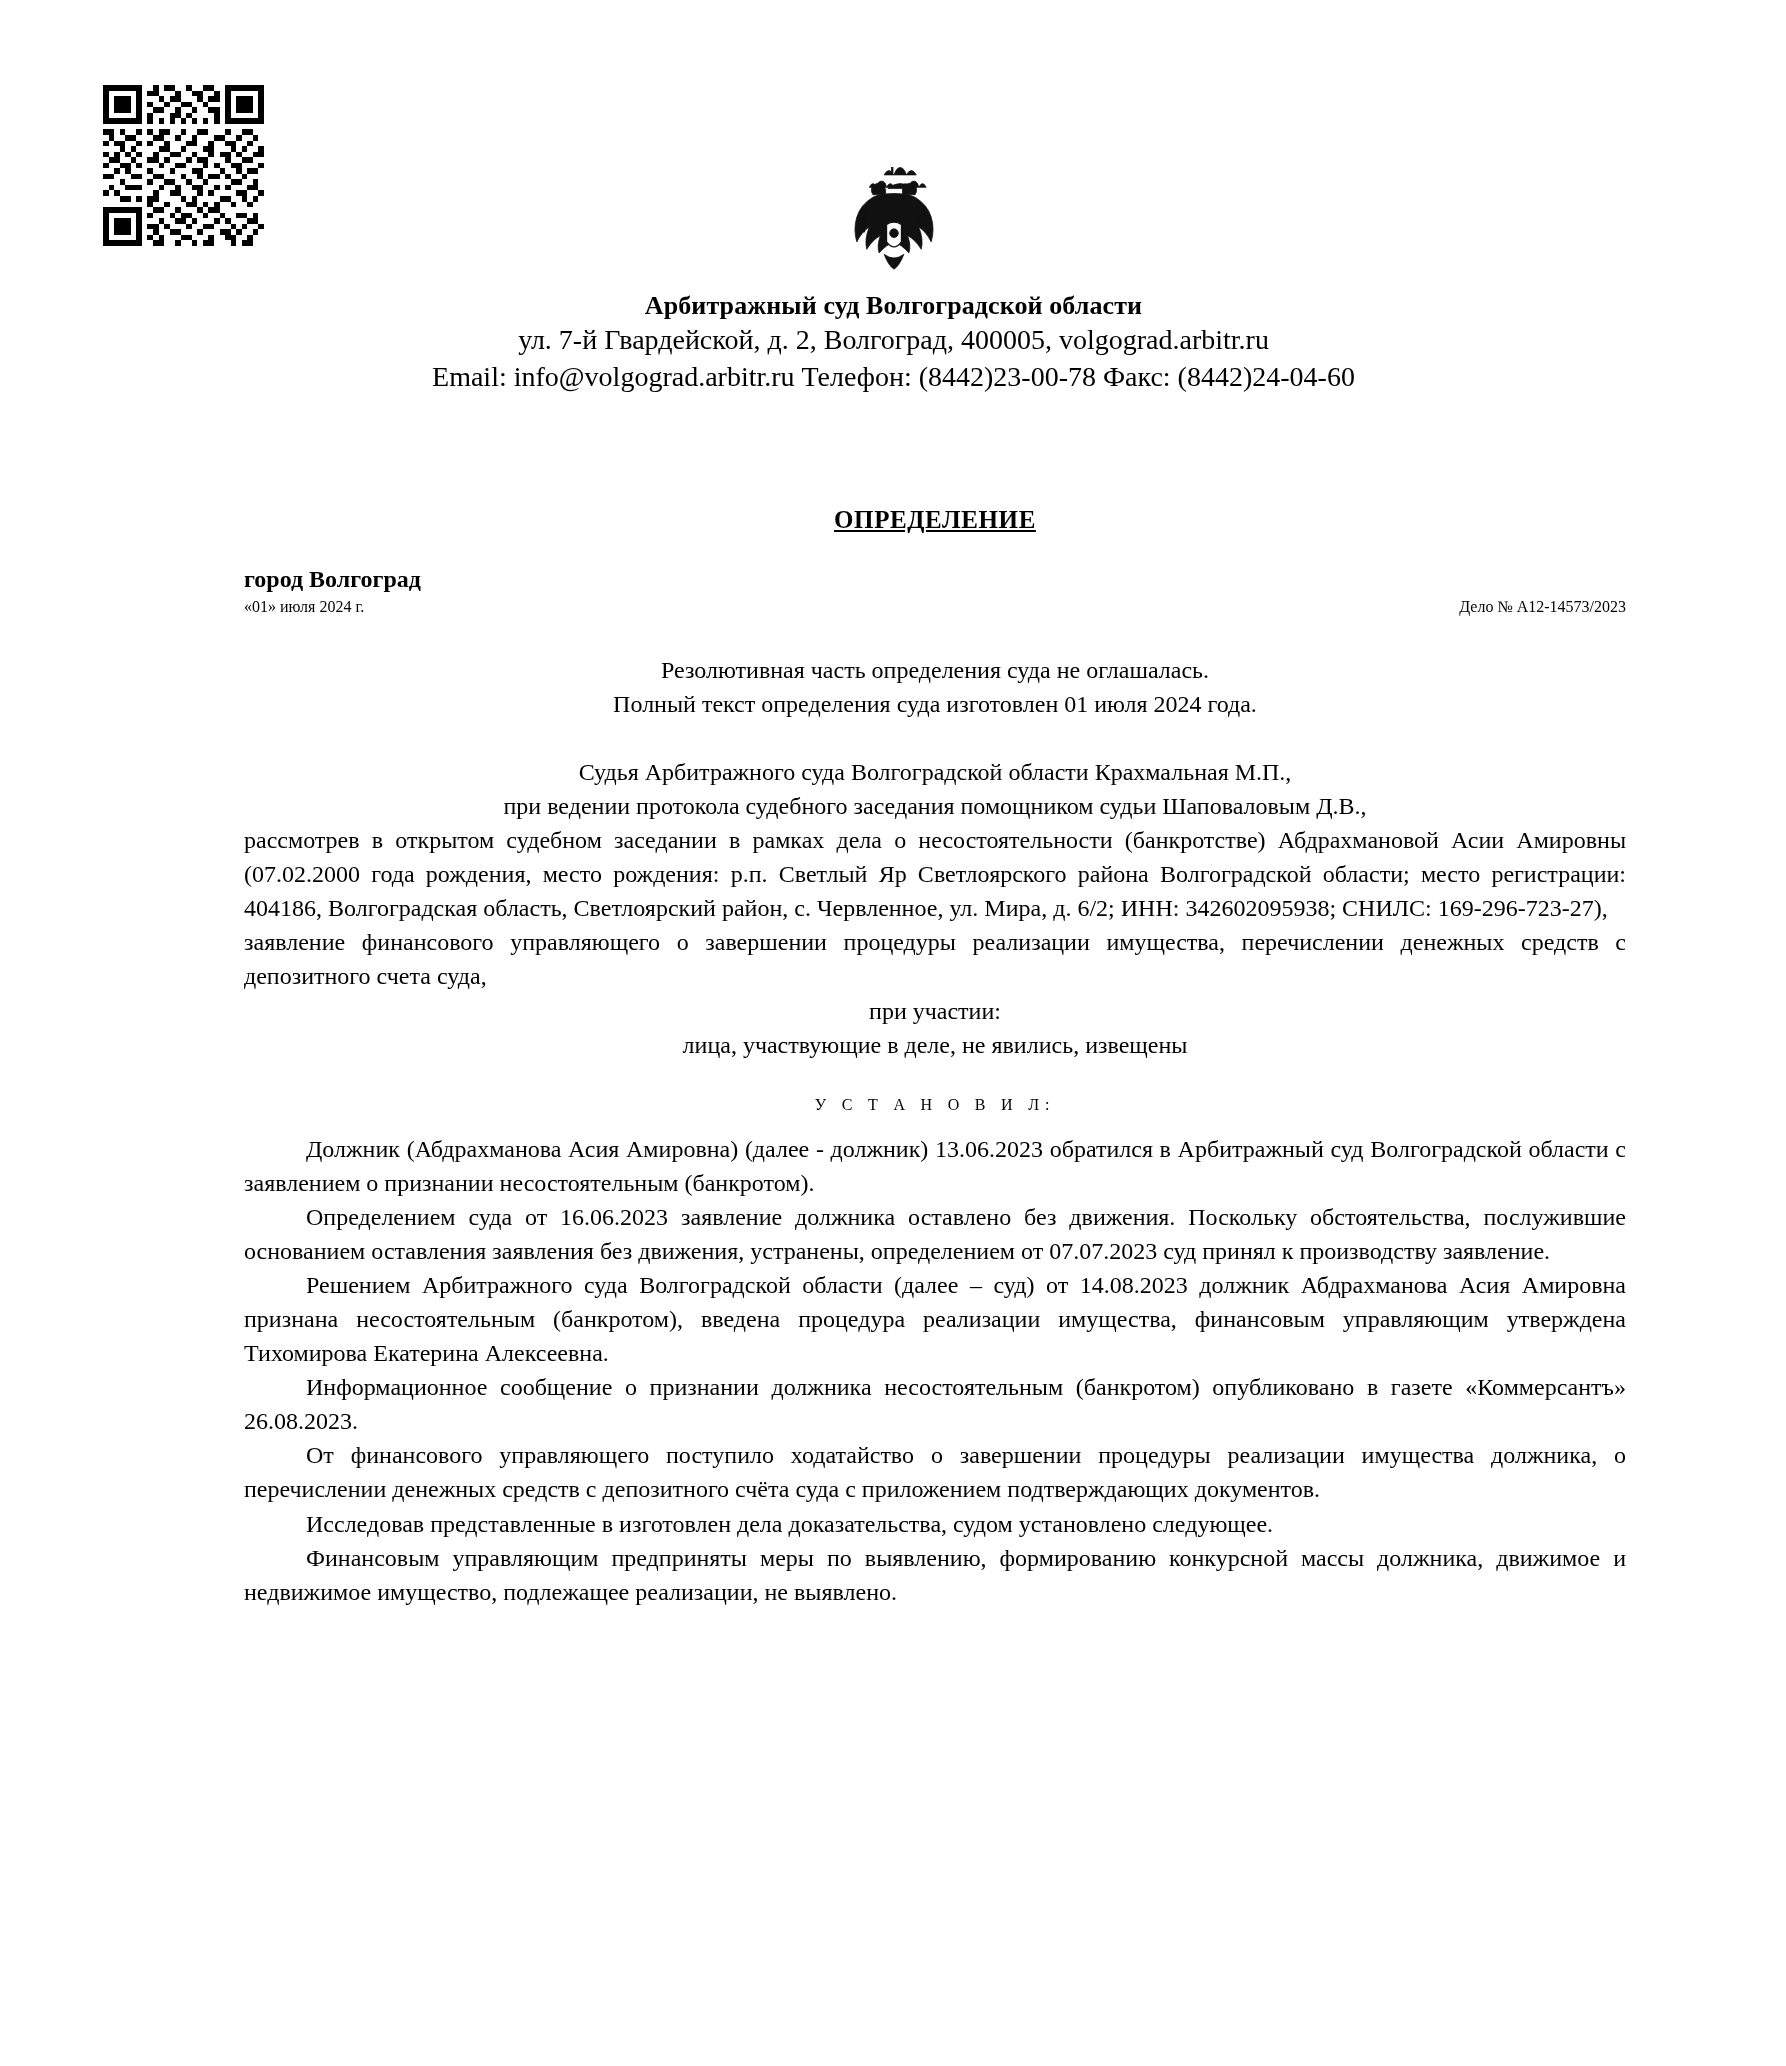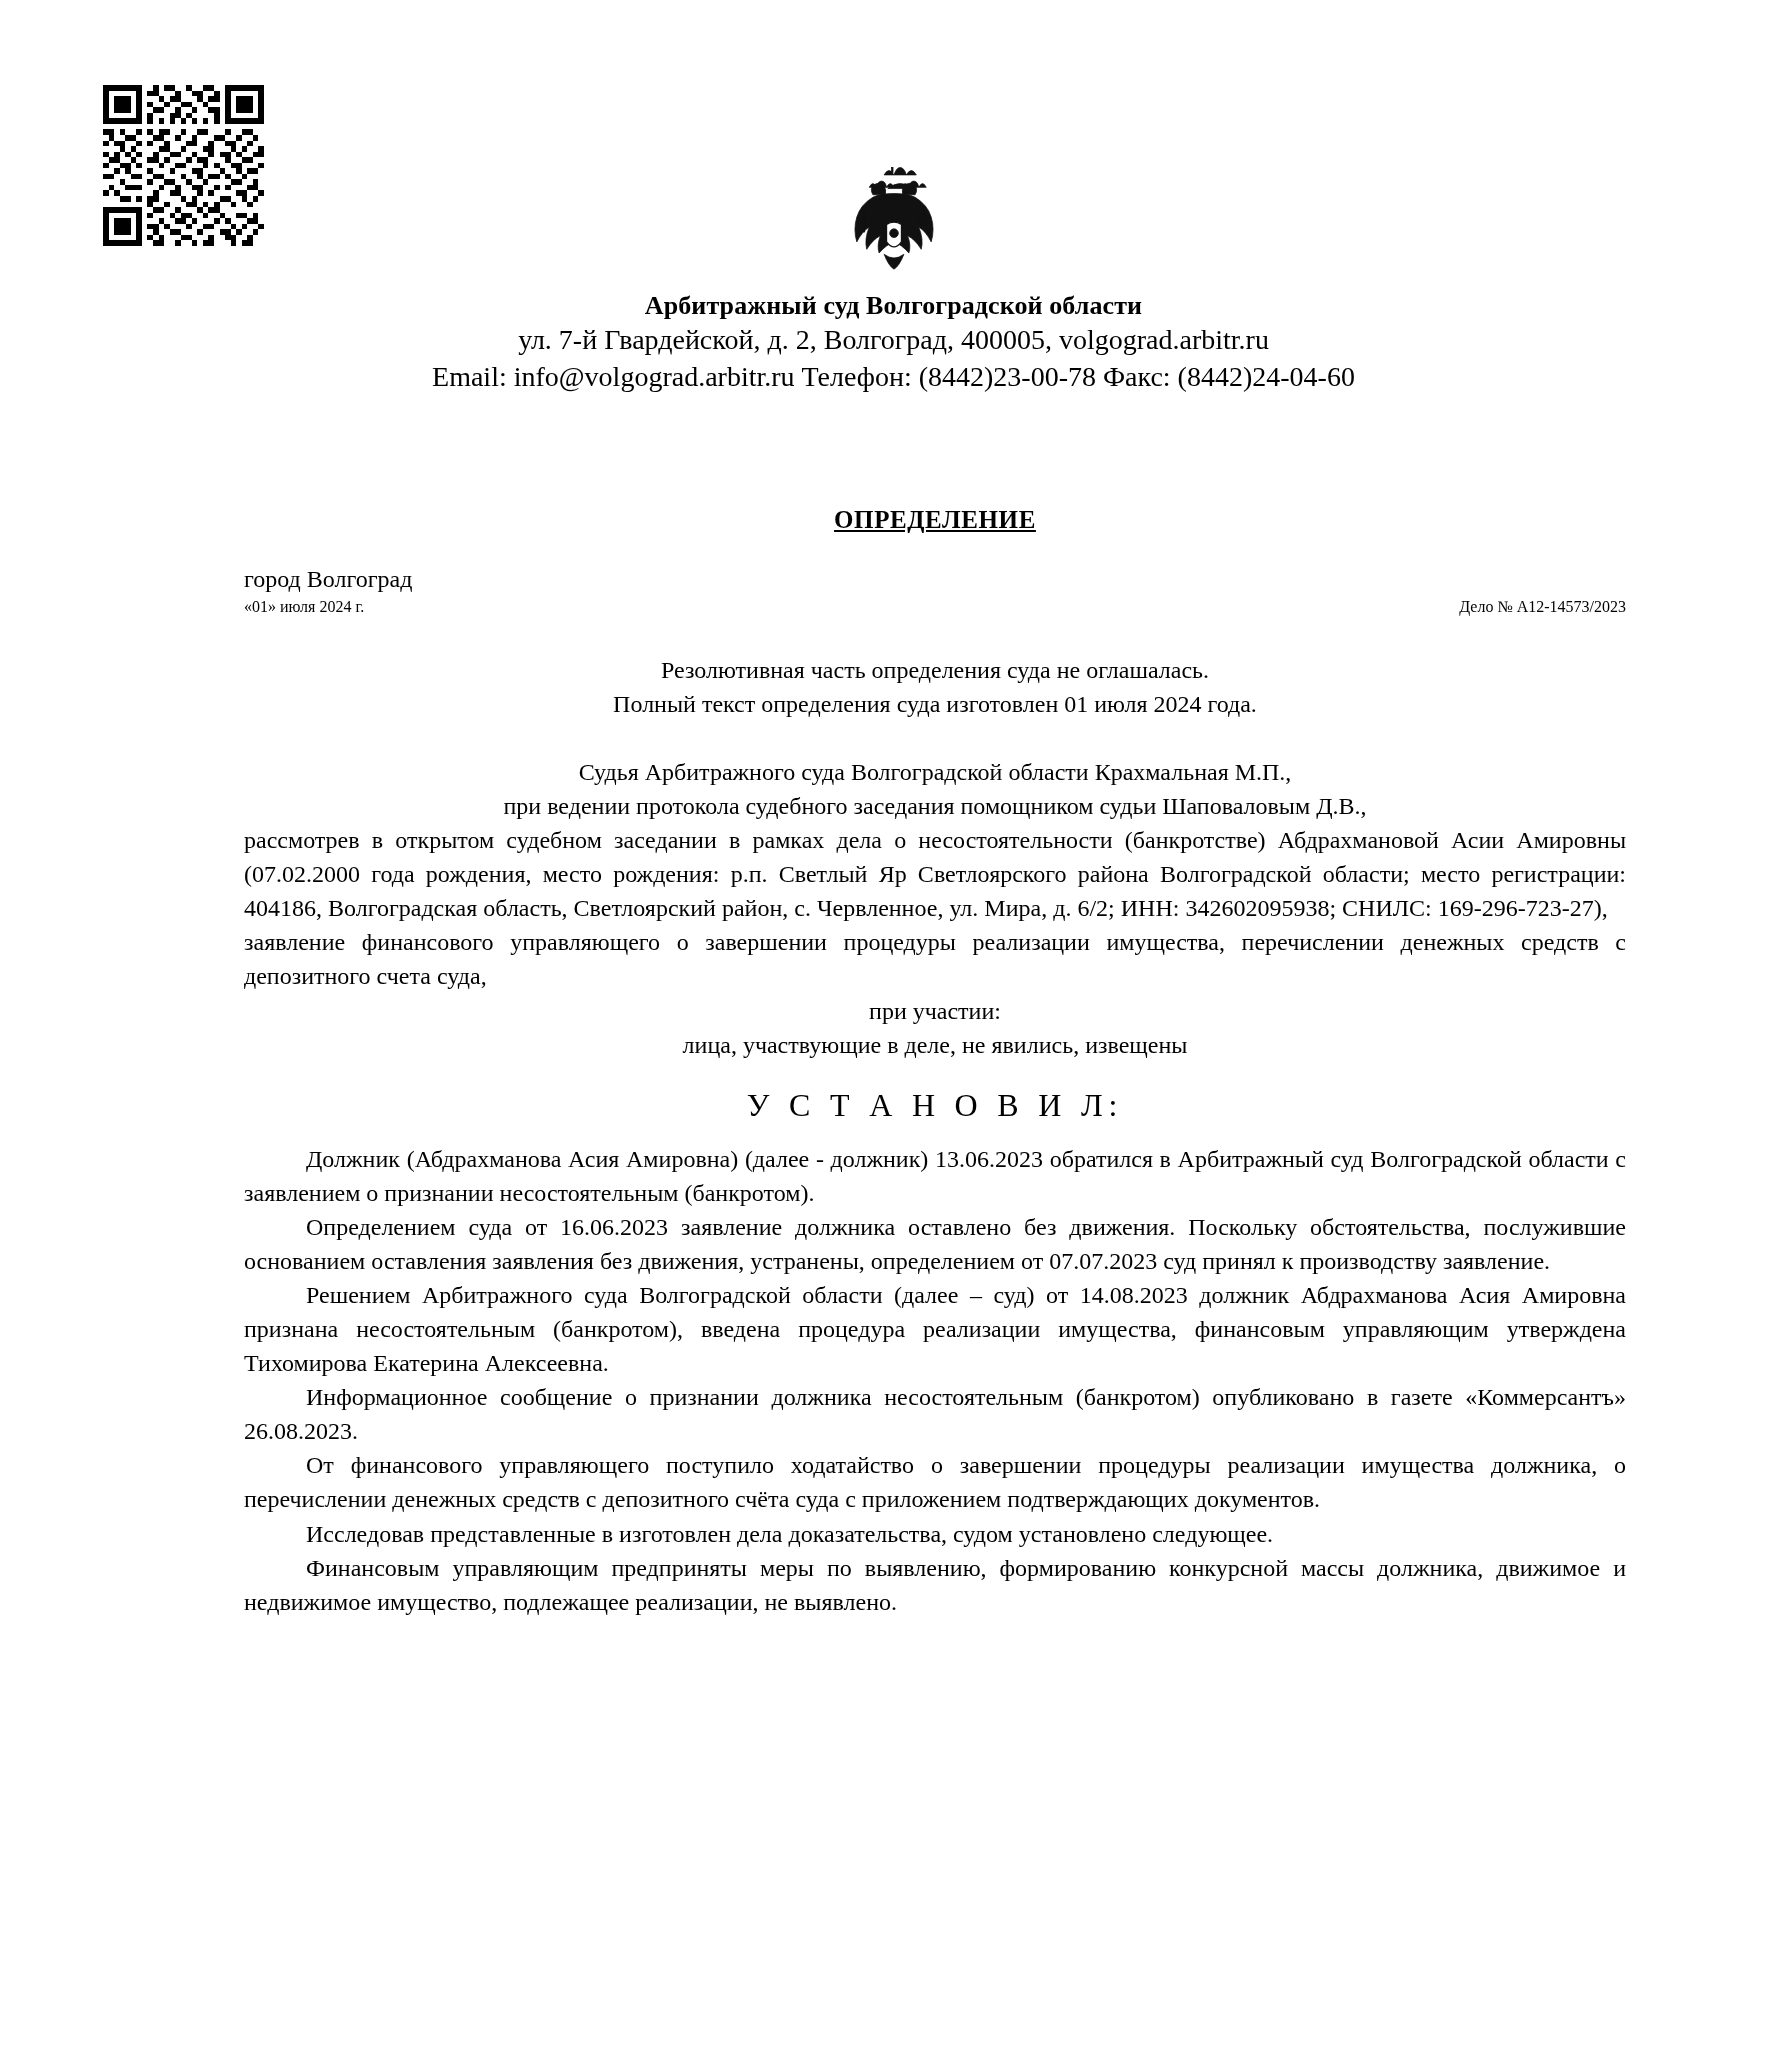--- a/index.html
+++ b/index.html
@@ -80,21 +80,21 @@
     text-decoration: underline;
   }
 
   .row-two {
     display: flex;
     justify-content: space-between;
     align-items: baseline;
     font-size: 16px;
     line-height: 1.42;
   }
-  .row-city { font-size: 24px; line-height: 1.42; }
+  .row-city { font-size: 24px; line-height: 1.42; font-weight: bold; }
 
   .gap-lg { height: 34px; }
 
   .line {
     font-size: 24px;
     line-height: 1.42;
     text-align: center;
   }
 
   .para-just {
@@ -102,23 +102,23 @@
     line-height: 1.42;
     text-align: justify;
     text-justify: inter-word;
   }
   .para-indent {
     text-indent: 62px;
   }
 
   .ustanovil {
     text-align: center;
-    font-size: 32px;
+    font-size: 16px;
     letter-spacing: 5.8px;
-    margin: 25px 0 18px 0;
+    margin: 34px 0 18px 0;
   }
 </style>
 </head>
 <body>
 
 <div class="page">
 
   <div class="qr-wrap">
     <svg viewBox="0 0 29 29" shape-rendering="crispEdges" aria-hidden="true">
       <rect width="29" height="29" fill="#ffffff"></rect>

